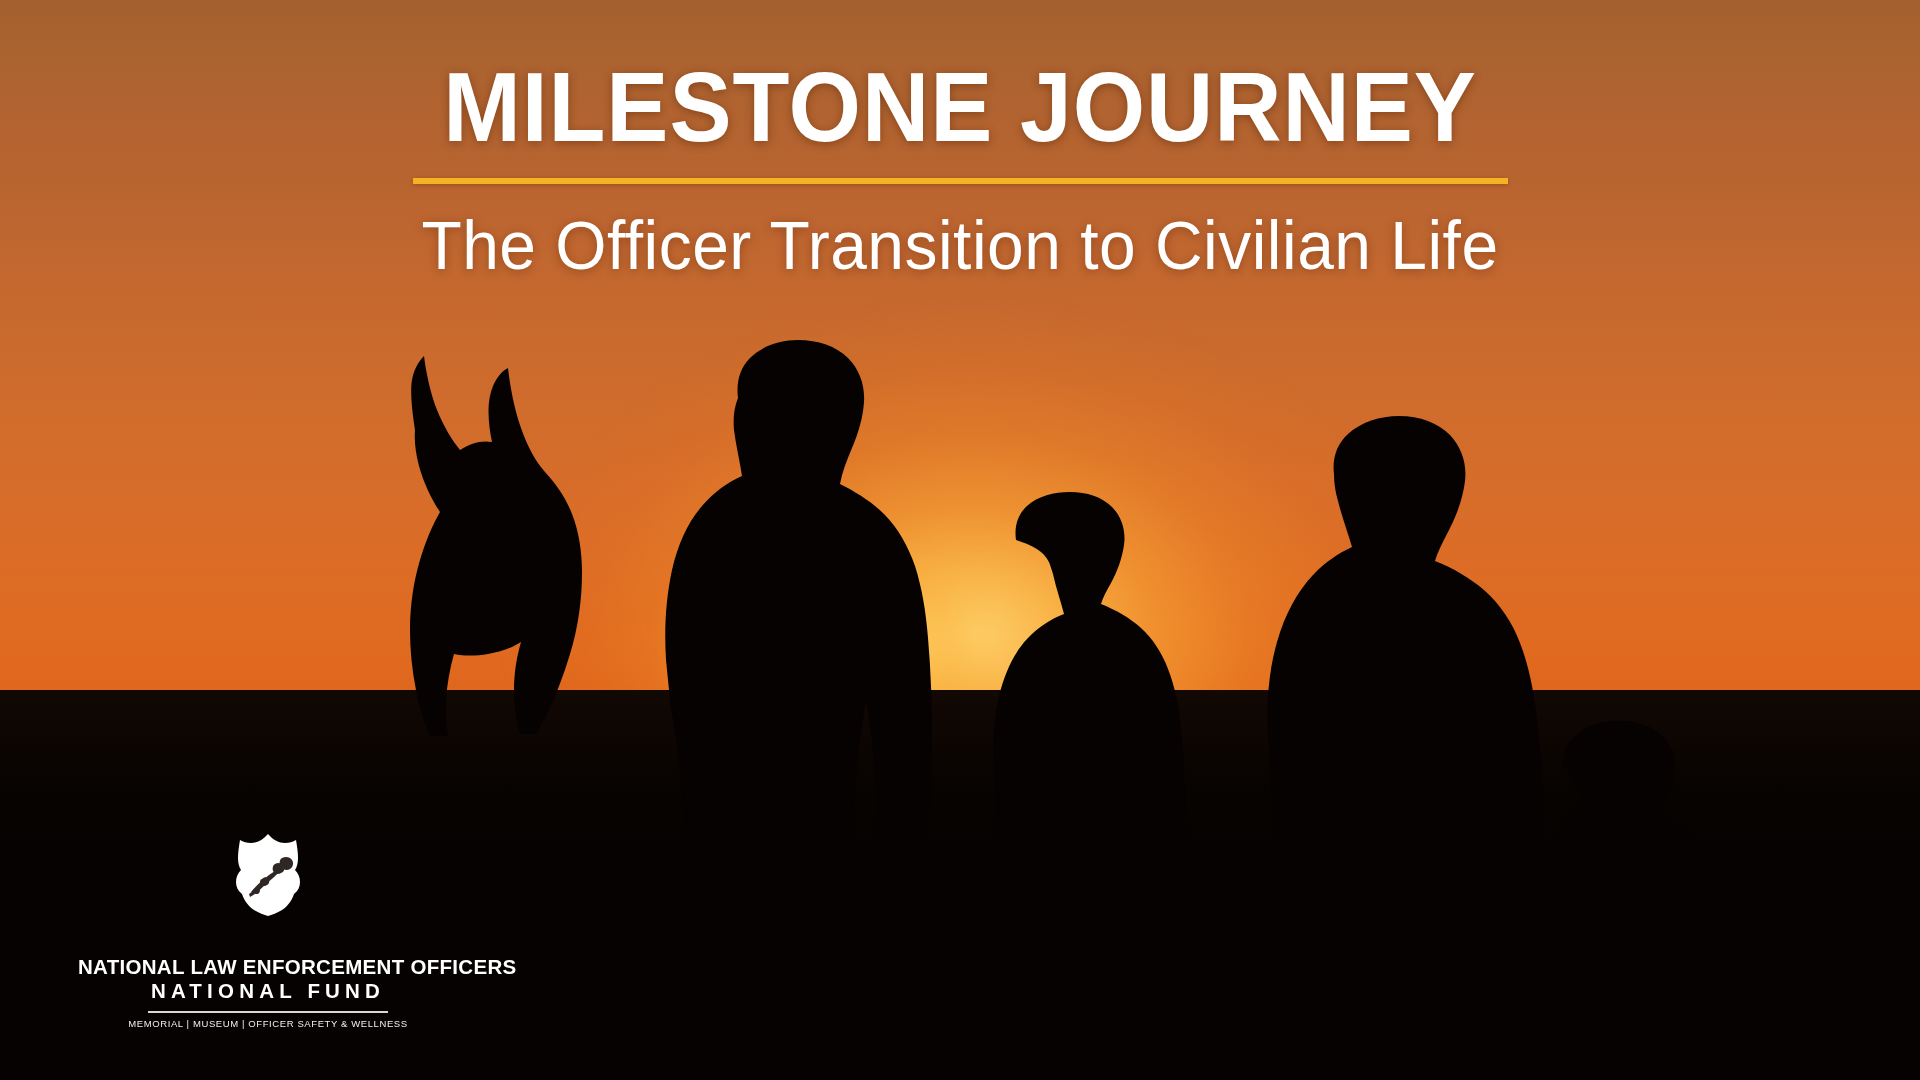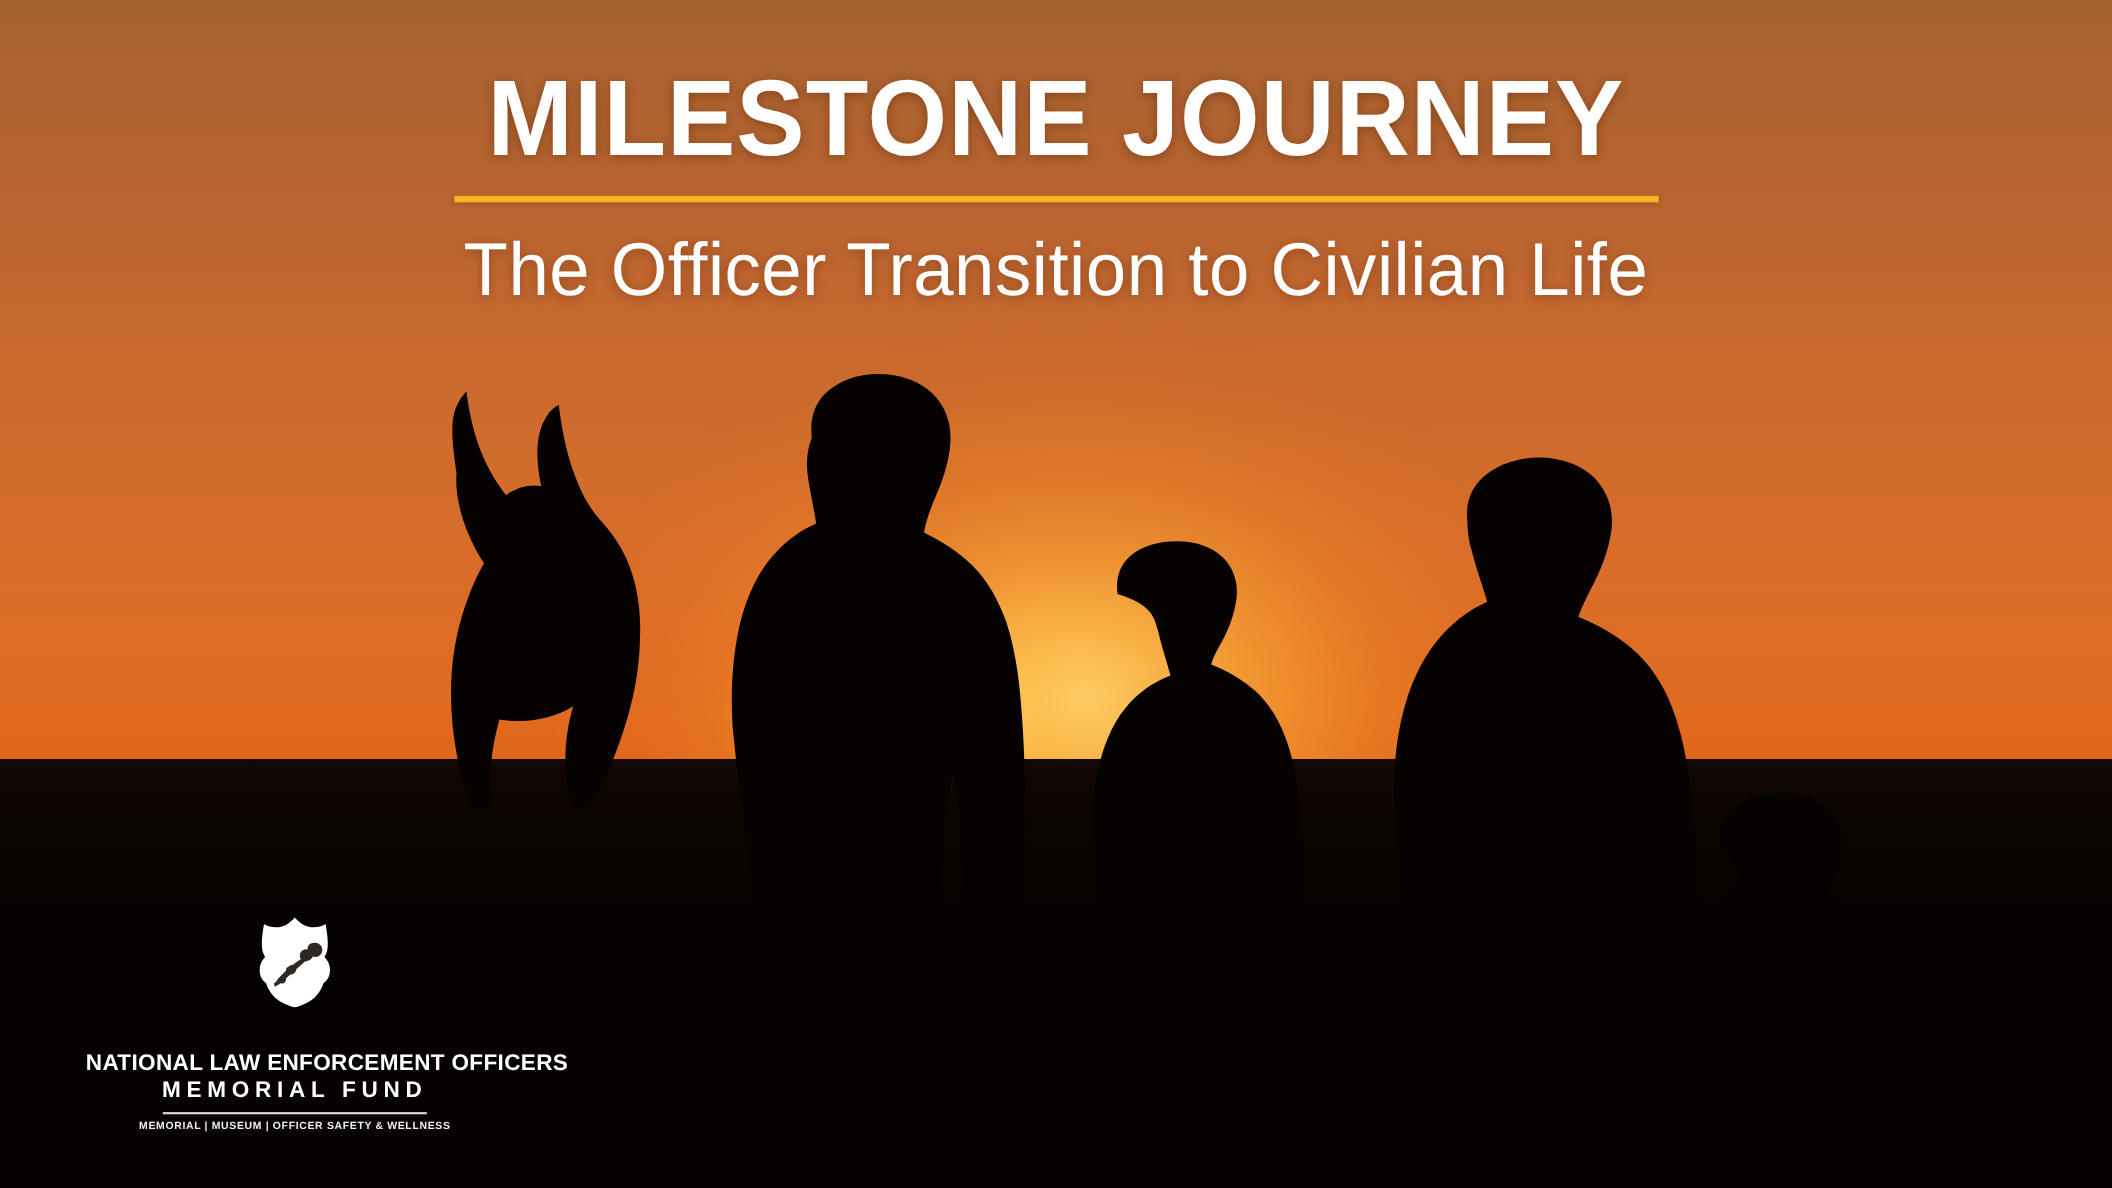--- a/index.html
+++ b/index.html
@@ -190,21 +190,21 @@
     line-height: 1.3;
   }
   .logo-rule {
     width: 240px;
     height: 1.5px;
     background: #d8d8d8;
     margin: 7px auto 5px auto;
   }
   .logo-tagline {
     font-family: "Liberation Sans Narrow", "Liberation Sans", sans-serif;
-    font-weight: 700;
+    font-weight: 400;
     font-size: 9.5px;
     letter-spacing: 0.6px;
     color: #f0f0f0;
     white-space: nowrap;
     line-height: 1.2;
   }
 </style>
 </head>
 <body>
 
@@ -389,18 +389,18 @@
         <path d="M43 32 C46 30 50 31 52 34 C53 37 52 40 49 41
                  C46 43 43 42 41 39 C40 36 41 33 43 32 Z"></path>
         <path d="M30 47 C33 44 36 45 37 48 C38 51 36 53 33 54
                  C30 54 28 52 28 50 C28 48 29 47 30 47 Z"></path>
         <path d="M22 57 C24 55 27 56 28 58 C28 60 27 62 25 62
                  C22 62 21 60 21 59 C21 58 21 57 22 57 Z"></path>
         <path d="M17 62 L21 59 L23 62 L18 65 Z"></path>
       </g>
     </svg>
     <div class="logo-line1">NATIONAL LAW ENFORCEMENT OFFICERS</div>
-    <div class="logo-line2">MEMORIAL FUND</div>
+    <div class="logo-line2">NATIONAL FUND</div>
     <div class="logo-rule"></div>
     <div class="logo-tagline">MEMORIAL | MUSEUM | OFFICER SAFETY &amp; WELLNESS</div>
   </div>
 
 </div>
 
 </body></html>

